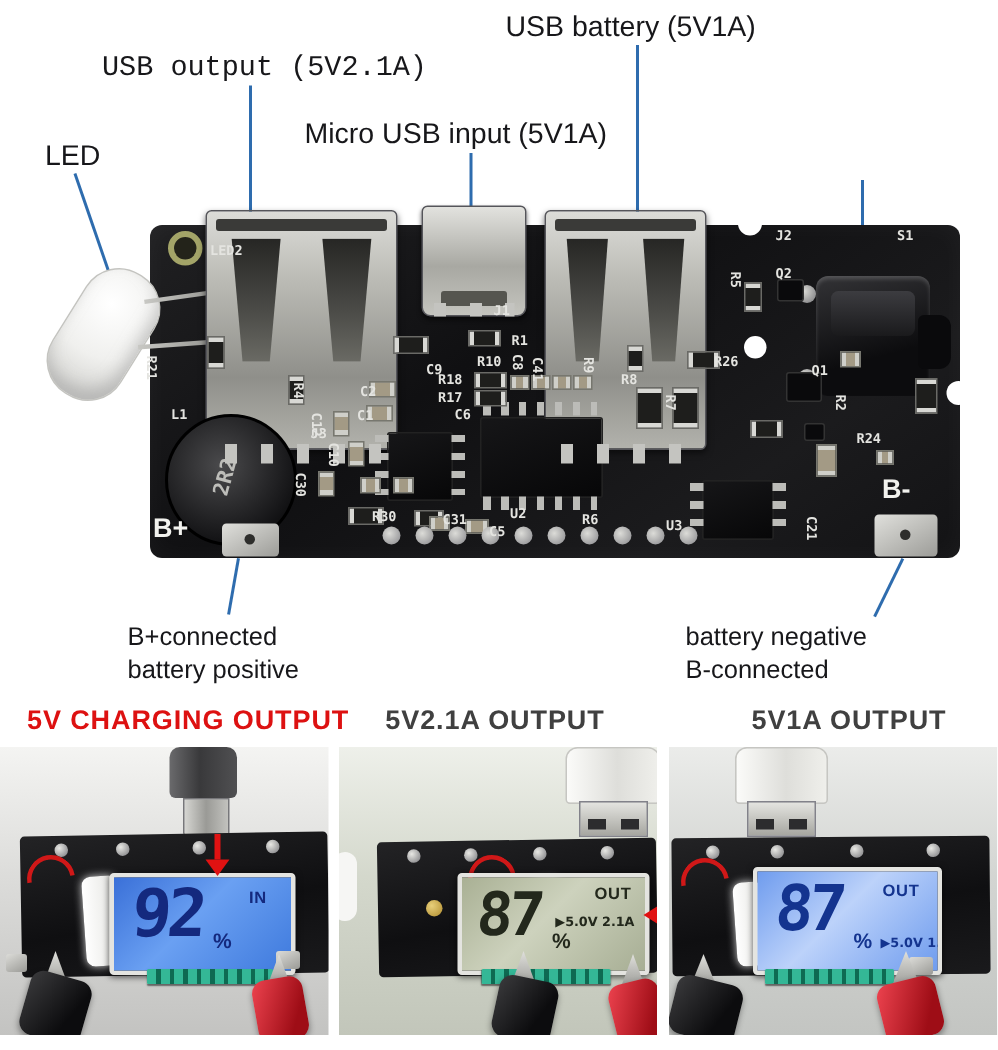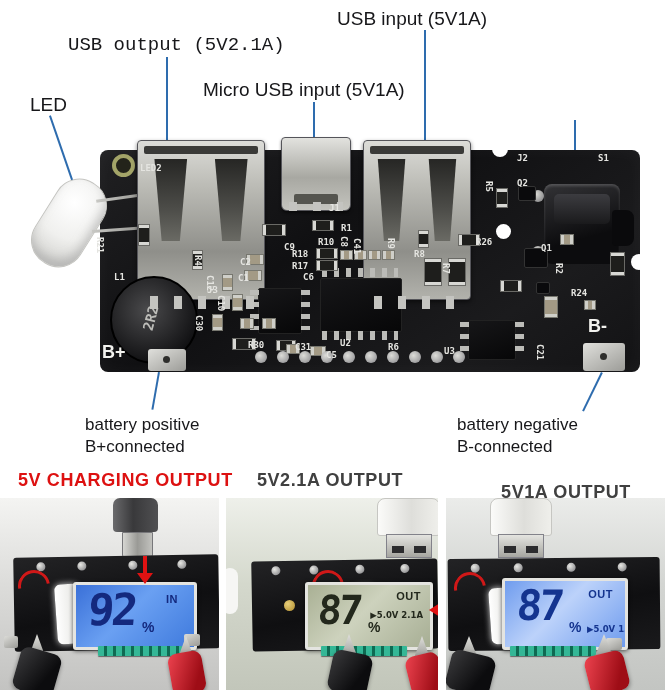--- a/index.html
+++ b/index.html
@@ -145,21 +145,21 @@
 
   .arrshaft{position:absolute;background:#e01212;}
   .arrhead-down{position:absolute;width:0;height:0;border:8px solid transparent;border-top:11px solid #e01212;}
   .arrhead-left{position:absolute;width:0;height:0;border:7px solid transparent;border-right:11px solid #e01212;}
 </style>
 </head>
 <body>
 
 <div class="canvas">
 
-  <div class="ann" style="left:337px;top:8px;">USB input (5V1A)</div>
+  <div class="ann" style="left:337px;top:8px;">USB battery (5V1A)</div>
   <div class="ann" style="left:68px;top:34px;font-family:Liberation Mono, monospace;">USB output (5V2.1A)</div>
   <div class="ann" style="left:203px;top:79px;">Micro USB input (5V1A)</div>
   <div class="ann" style="left:30px;top:94px;">LED</div>
 
   <div class="ann-line" style="left:424px;top:30px;height:132px;"></div>
   <div class="ann-line" style="left:166px;top:57px;height:93px;"></div>
   <div class="ann-line" style="left:313px;top:102px;height:48px;"></div>
   <div class="ann-line" style="left:49px;top:116px;height:78px;transform-origin:top left;transform:rotate(-19deg);"></div>
   <div class="ann-line" style="left:574px;top:120px;height:72px;"></div>
 
@@ -301,31 +301,31 @@
       <span class="silk" style="left: 494px; top: 181px; transform: rotate(90deg);">R5</span>
       <span class="silk" style="left: 517px; top: 178px;">Q2</span>
       <span class="silk" style="left: 545px; top: 344px; transform: rotate(90deg);">C21</span>
       <span class="silk big" style="left: 102px; top: 342px;">B+</span>
       <span class="silk big" style="left: 588px; top: 316px;">B-</span>
     </div>
 
   <div class="ann-line" style="left:158px;top:372px;height:38px;transform-origin:top left;transform:rotate(10deg);"></div>
   <div class="ann-line" style="left:601px;top:372px;height:43px;transform-origin:top left;transform:rotate(26deg);"></div>
   <div class="ann small" style="left:85px;top:414px;">
+    <div>B+connected</div>
     <div>battery positive</div>
-    <div>B+connected</div>
   </div>
   <div class="ann small" style="left:457px;top:414px;">
     <div>battery negative</div>
     <div>B-connected</div>
   </div>
 
   <div class="ptitle red" style="left:18px;width:198px;">5V CHARGING OUTPUT</div>
   <div class="ptitle green" style="left:240px;width:180px;">5V2.1A OUTPUT</div>
-  <div class="ptitle green" style="left:476px;width:180px;margin-top:12px;">5V1A OUTPUT</div>
+  <div class="ptitle green" style="left:476px;width:180px;">5V1A OUTPUT</div>
 
   <div class="panel p1">
     <div class="cable-body" style="left:113px;top:0;width:45px;height:34px;"></div>
     <div class="cable-tip" style="left:122px;top:34px;width:29px;height:25px;"></div>
     <div class="pboard" style="left:14px;top:58px;width:205px;height:94px;transform:rotate(-1deg);">
       <i class="dot"></i>
         <i class="dot"></i>
         <i class="dot"></i>
         <i class="dot"></i>
     </div>

